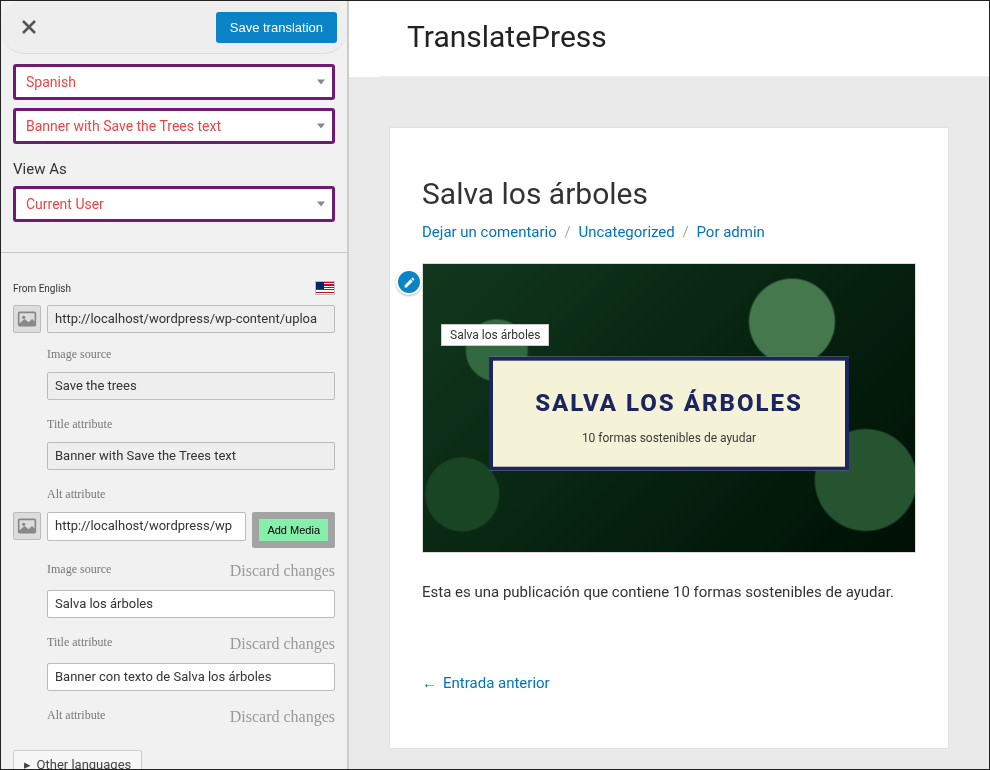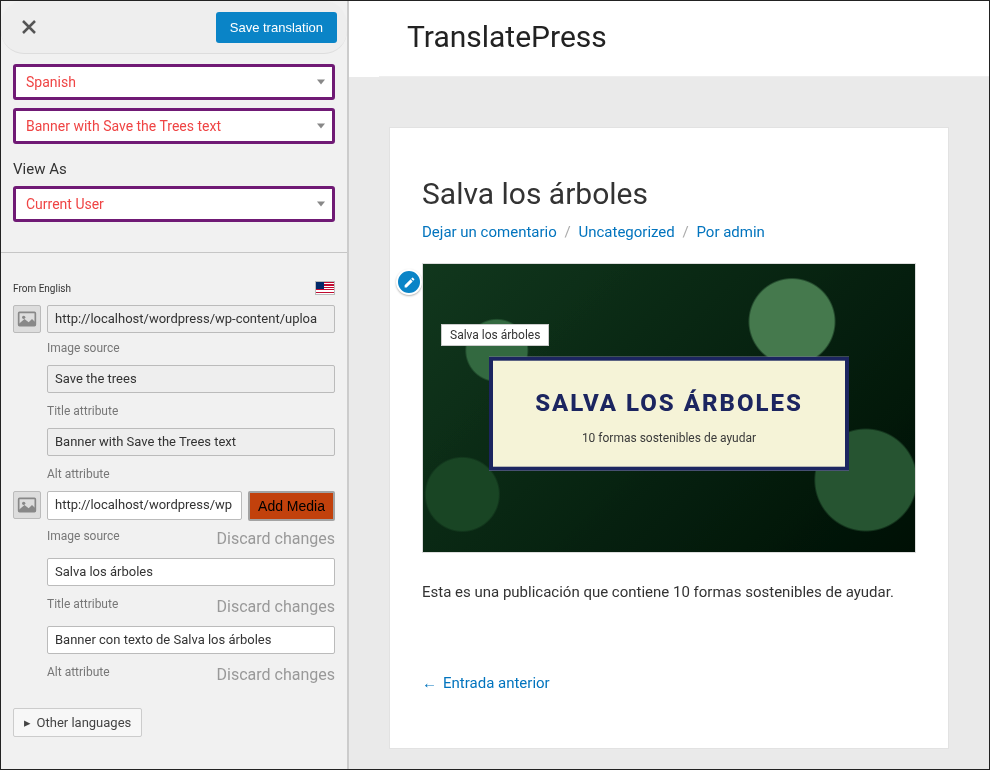--- a/index.html
+++ b/index.html
@@ -105,21 +105,21 @@
     position: relative;
   }
   .flag-us::before {
     content:'';position:absolute;top:0;left:0;width:45%;height:55%;background:#002868;
   }
   .flag-es {
     background: linear-gradient(to bottom, #c60b1e 0 25%, #ffc400 25% 75%, #c60b1e 75% 100%);
   }
 
   .field-row { display:flex; gap:6px; margin-bottom:4px; align-items:flex-start; }
-  .field-row + .sublabel-row, .textarea-block + .sublabel-row { margin-top: 8px; }
+  .field-row + .sublabel-row, .textarea-block + .sublabel-row { margin-top: 14px; font-family: Liberation Serif, serif; }
   .img-icon {
     width: 28px; height: 28px; flex-shrink:0;
     background:#ddd; border:1px solid #bbb; border-radius:2px;
     display:flex;align-items:center;justify-content:center;
   }
   .img-icon svg{width:20px;height:20px;fill:#888;}
   textarea.tf, input.tf {
     width: 100%;
     border: 1px solid #bbb;
     border-radius: 2px;
@@ -133,22 +133,22 @@
   textarea.tf { height: 16px; min-height: 28px; overflow:hidden; }
   .tf-disabled { background:#eee; color:#555; }
   .textarea-block { margin-left: 34px; margin-top: 10px; }
   .sublabel-row {
     display:flex; justify-content:space-between;
     margin-left:34px; margin-bottom:10px; margin-top:2px;
     font-size:12px; color:#777;
   }
   .sublabel-row .discard { font-size:16px; color:#999; cursor:pointer;}
   .add-media-btn {
-    border:2px solid #a3a3a3; background:#c2410c; padding:5px 8px;
-    font-size:14px; border-radius:2px; cursor:pointer; flex-shrink:0;
+    border:7px solid #a3a3a3; background:#86efac; padding:5px 8px;
+    font-size:11px; border-radius:2px; cursor:pointer; flex-shrink:0;
   }
   .other-langs {
     margin-top: 14px;
     border:1px solid #ccc; background:#f7f7f7;
     padding:6px 10px; font-size:13px; color:#444;
     display:inline-flex; align-items:center; gap:6px;
     cursor:pointer; border-radius:2px;
   }
 
   

